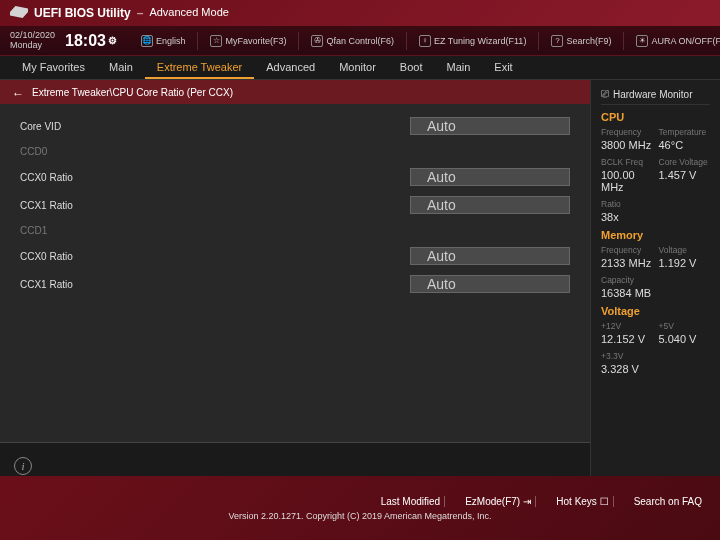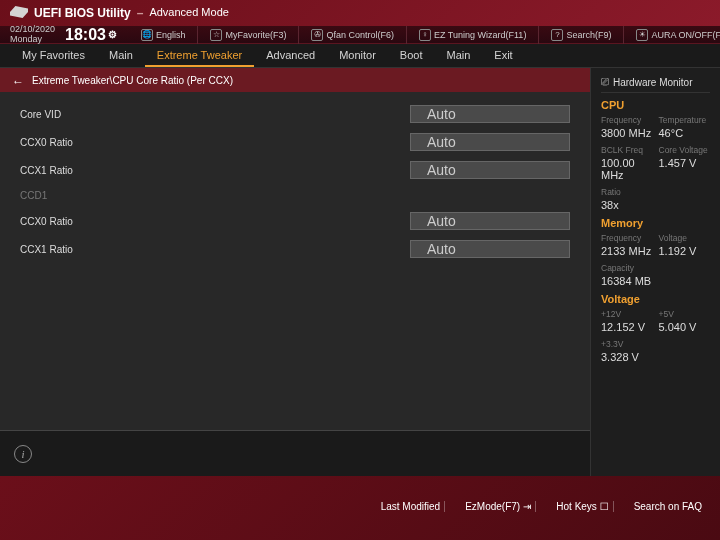--- a/index.html
+++ b/index.html
@@ -2,21 +2,21 @@
 <html><head>
 <meta charset="utf-8">
 <style>
 *{margin:0;padding:0;box-sizing:border-box;font-family:Arial,sans-serif}
 body{width:720px;height:540px;background:#0a0a0a;color:#ccc;font-size:10px;overflow:hidden;position:relative}
 .header{background:linear-gradient(135deg,#6b0f1a 0%,#8b1a2a 100%);padding:4px 10px;display:flex;align-items:center;gap:8px;height:26px}
 .logo{color:#fff;font-size:12px;font-weight:bold;display:flex;gap:6px}
 .rog-eye{width:18px;height:12px;background:#d4d4d4;clip-path:polygon(0 50%,30% 0,100% 20%,100% 50%,70% 100%,0 80%)}
 .title-sep{color:#c99}
 .title-text{font-weight:normal;font-size:11px}
-.toolbar{background:linear-gradient(180deg,#3a0a12 0%,#2a0810 100%);padding:4px 10px;display:flex;align-items:center;gap:10px;height:18px;font-size:9px;color:#ccc;border-bottom:1px solid #5a1520}
+.toolbar{background:linear-gradient(180deg,#3a0a12 0%,#2a0810 100%);padding:4px 10px;display:flex;align-items:center;gap:10px;height:30px;font-size:9px;color:#ccc;border-bottom:1px solid #5a1520}
 .date-block{line-height:1.1}
 .time{font-size:16px;font-weight:bold;color:#fff;display:flex;align-items:center;gap:2px}
 .gear{font-size:10px}
 .tool-item{display:flex;align-items:center;gap:3px;cursor:pointer;white-space:nowrap}
 .tool-icon{width:12px;height:12px;border:1px solid #888;border-radius:2px;display:inline-flex;align-items:center;justify-content:center;font-size:8px}
 .tabs{background:#1a1a1a;display:flex;gap:0;padding:0 10px;height:24px;border-bottom:1px solid #333}
 .tab{padding:5px 12px;color:#d4d4d4;cursor:pointer;font-size:11px}
 .tab.active{color:#f0a030;border-bottom:2px solid #f0a030}
 .main{display:flex;height:408px}
 .content{flex:1;background:#282828;display:flex;flex-direction:column}
@@ -112,20 +112,21 @@
   <div class="content">
     <div class="breadcrumb">
       <span class="back-arrow">←</span>
       <span>Extreme Tweaker\CPU Core Ratio (Per CCX)</span>
     </div>
     <div class="settings" id="settings">
         <div class="setting-row">
           <div class="setting-label">Core VID</div>
           <input class="setting-input" value="Auto" style="">
         </div>
+        <div class="group-label">CCD0</div>
         <div class="setting-row">
           <div class="setting-label">CCX0 Ratio</div>
           <input class="setting-input" value="Auto" style="">
         </div>
         <div class="setting-row">
           <div class="setting-label">CCX1 Ratio</div>
           <input class="setting-input" value="Auto" style="">
         </div>
         <div class="group-label">CCD1</div>
         <div class="setting-row">
@@ -195,13 +196,14 @@
   </div>
 </div>
 
 <div class="footer">
   <div class="footer-links" id="footer-links">
       <span class="footer-link">Last Modified</span>
       <span class="footer-link">EzMode(F7) ⇥</span>
       <span class="footer-link">Hot Keys ☐</span>
       <span class="footer-link">Search on FAQ</span>
     </div>
+  <div class="copyright">Version 2.20.1271. Copyright (C) 2019 American Megatrends, Inc.</div>
 </div>
 
 </body></html>

